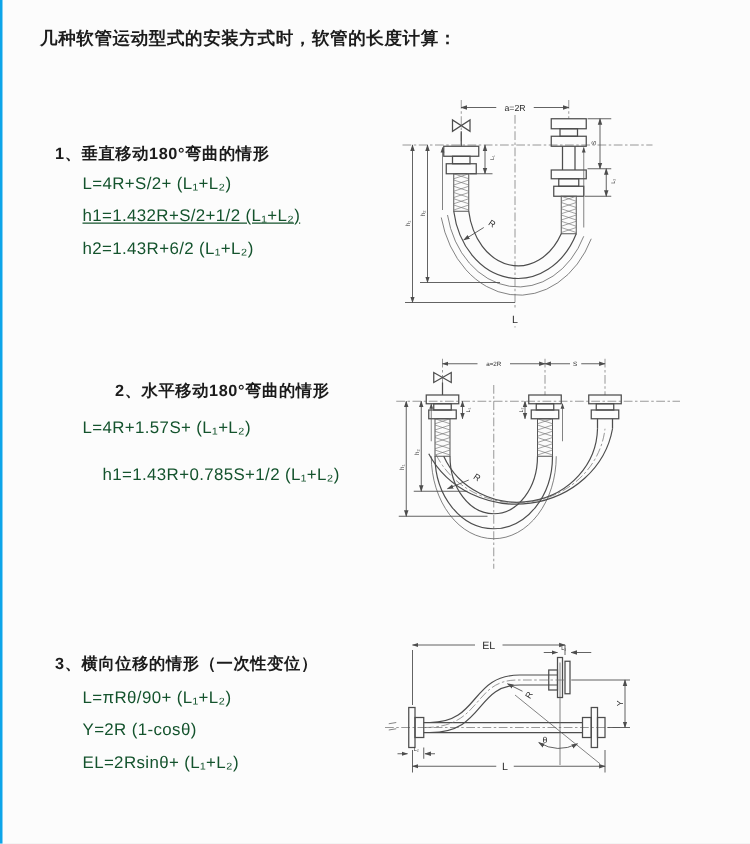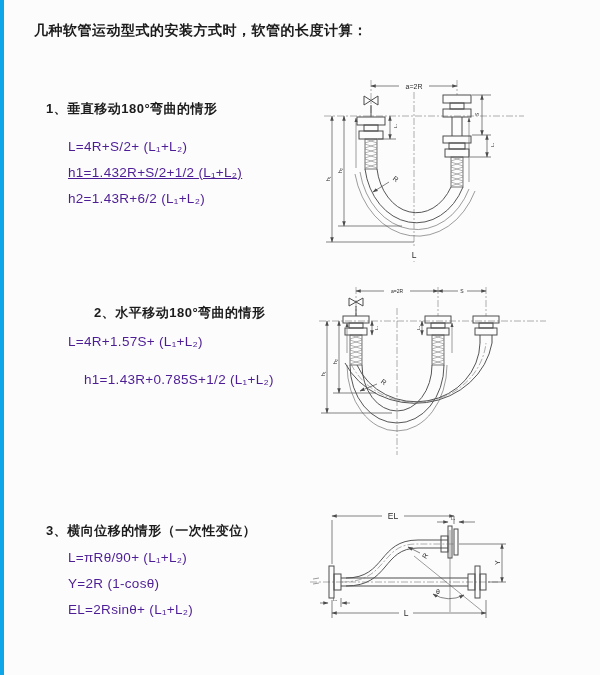--- a/index.html
+++ b/index.html
@@ -1,43 +1,43 @@
 <!DOCTYPE html>
 <html><head>
 <meta charset="utf-8">
 <style>
   html,body{margin:0;padding:0;background:#e9e9e9;}
   #page{position:relative;width:600px;height:675px;background:#fcfcfc;overflow:hidden;
         font-family:"Liberation Sans","DejaVu Sans",sans-serif;color:#1c1c1c;
-        border-left:4px solid #0ea5e9;box-sizing:border-box;padding-left:36px;}
+        border-left:2px solid #0ea5e9;box-sizing:border-box;padding-left:36px;}
   .abs{position:absolute;white-space:nowrap;}
   .doc-title{font-size:14px;font-weight:bold;letter-spacing:.5px;}
   .sec-heading{font-size:13px;font-weight:bold;letter-spacing:.5px;}
-  .formula{font-size:13.5px;font-weight:500;letter-spacing:.3px;color:#4c1d95;}
+  .formula{font-size:13.5px;font-weight:500;letter-spacing:.3px;color:#14532d;}
   svg{position:absolute;overflow:visible;}
   .ln{stroke:#4d4d4d;fill:none;stroke-width:1;}
   .thin{stroke:#5a5a5a;fill:none;stroke-width:.6;}
   .dim{stroke:#4d4d4d;fill:none;stroke-width:.7;}
   .cl{stroke:#6a6a6a;fill:none;stroke-width:.55;stroke-dasharray:7 2 2 2;}
   .hose{stroke:#4d4d4d;fill:none;stroke-width:.95;}
   .lblbg{fill:#fcfcfc;stroke:none;}
   text{fill:#2b2b2b;font-family:"Liberation Sans","DejaVu Sans",sans-serif;}
   .lbl{font-size:7px;}
   .lblb{font-size:8.5px;}
   .lbls{font-size:5px;}
   .lblt{font-size:4.4px;}
 </style>
 </head>
 <body>
 
 <div id="page">
 
   <div class="abs doc-title" style="left:30px;top:22px;">几种软管运动型式的安装方式时，软管的长度计算：</div>
 
-  <div class="abs sec-heading" style="left:42px;top:100px;">1、垂直移动180°弯曲的情形</div>
+  <div class="abs sec-heading" style="left:42px;top:114px;">1、垂直移动180°弯曲的情形</div>
   <div class="abs formula" style="left:64px;top:139px;">L=4R+S/2+ (L₁+L₂)</div>
   <div class="abs formula" style="left:64px;top:165px;text-decoration:underline;">h1=1.432R+S/2+1/2 (L₁+L₂)</div>
   <div class="abs formula" style="left:64px;top:191px;">h2=1.43R+6/2 (L₁+L₂)</div>
 
   <div class="abs sec-heading" style="left:42px;top:304px;margin-left:48px;">2、水平移动180°弯曲的情形</div>
   <div class="abs formula" style="left:64px;top:334px;">L=4R+1.57S+ (L₁+L₂)</div>
   <div class="abs formula" style="left:80px;top:360px;margin-top:12px;">h1=1.43R+0.785S+1/2 (L₁+L₂)</div>
 
   <div class="abs sec-heading" style="left:42px;top:522px;">3、横向位移的情形（一次性变位）</div>
   <div class="abs formula" style="left:64px;top:550px;">L=πRθ/90+ (L₁+L₂)</div>

